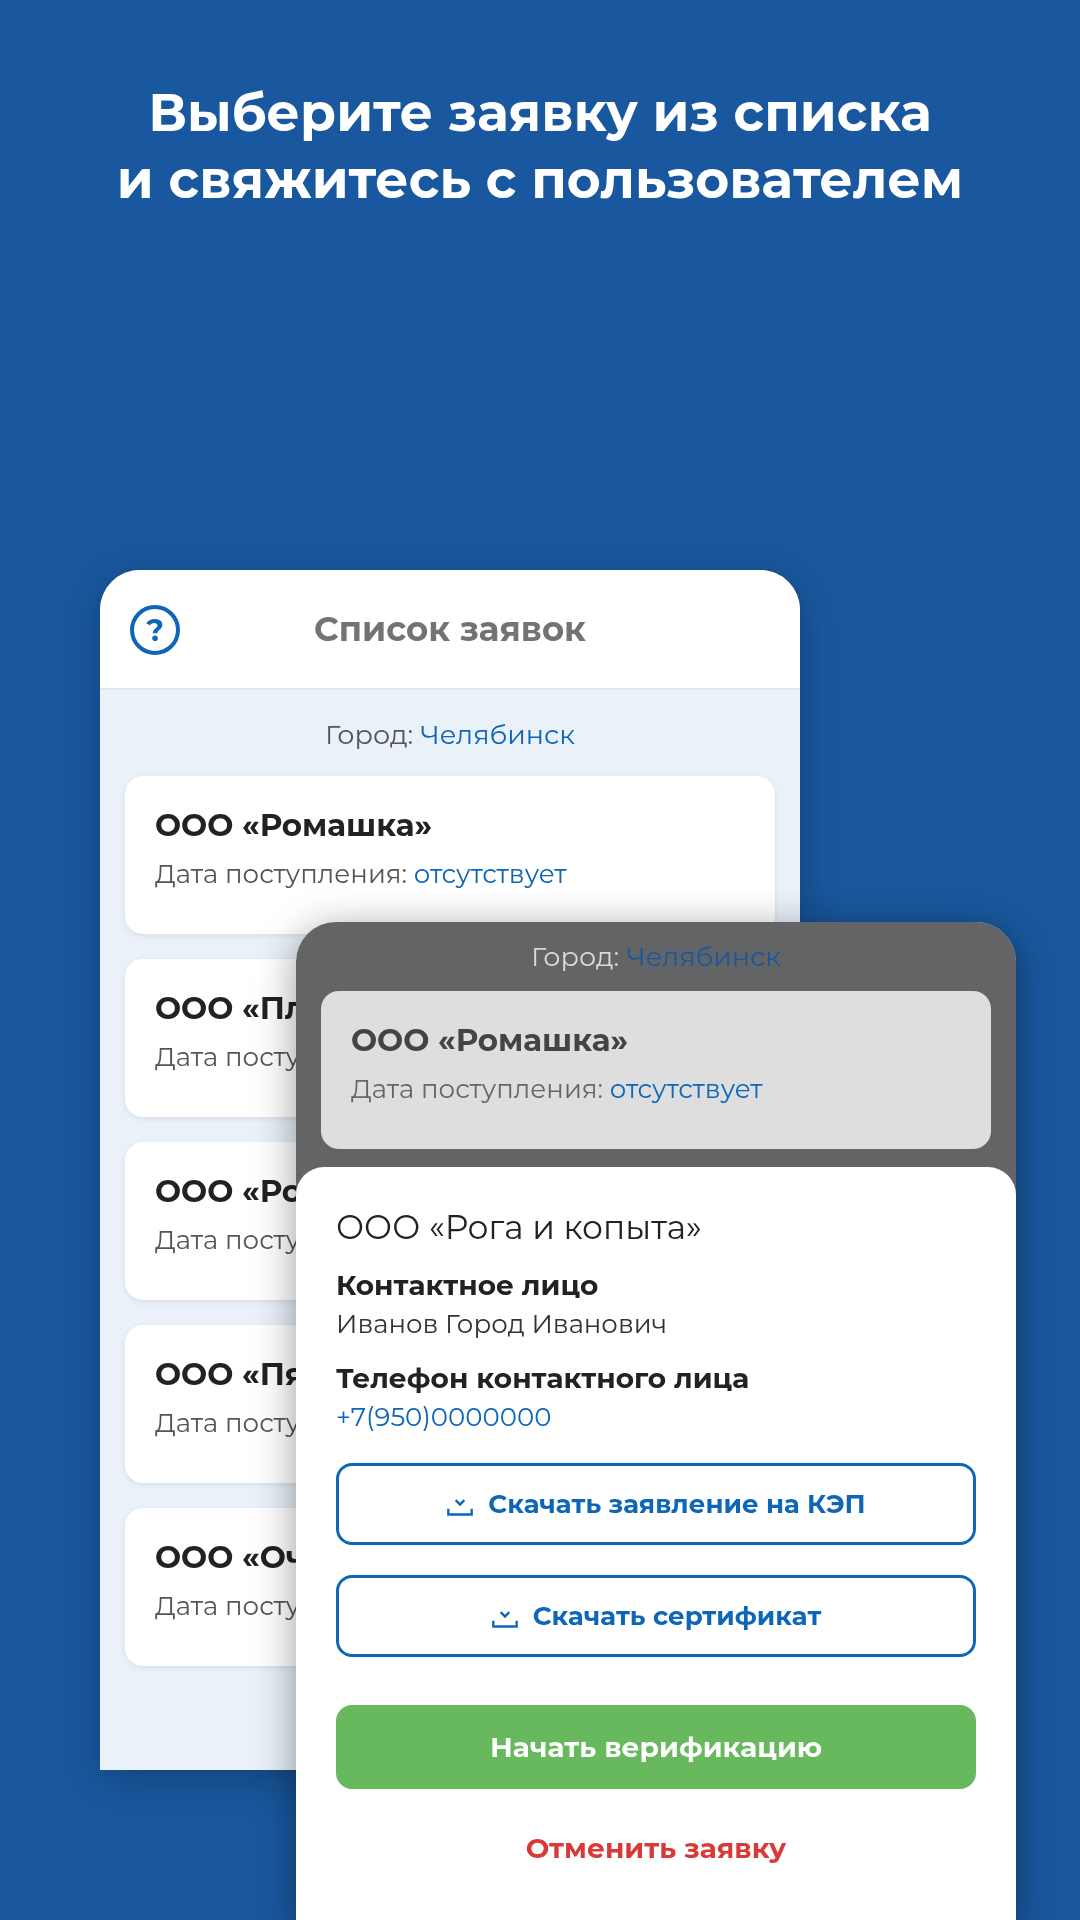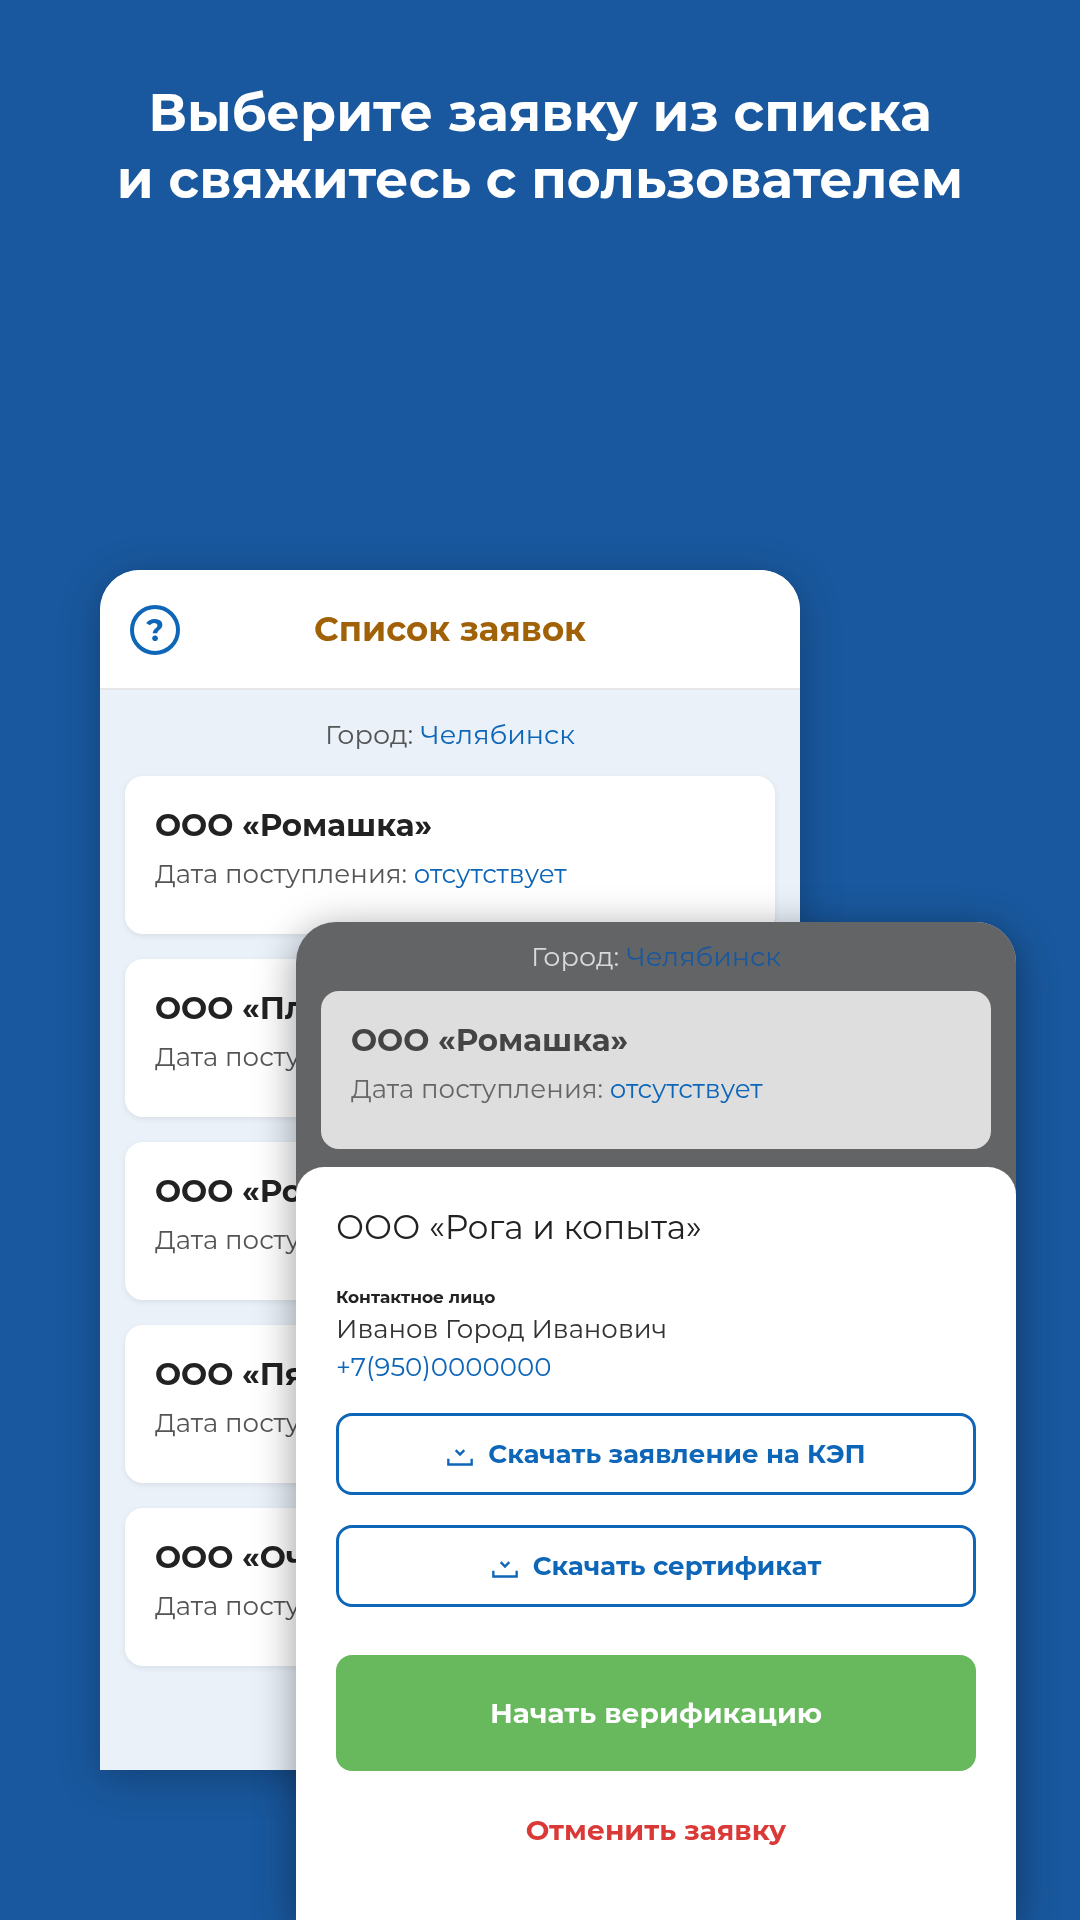--- a/index.html
+++ b/index.html
@@ -16,21 +16,21 @@
     background:#fff; border-radius:40px 40px 0 0; height:120px;
     display:flex; align-items:center; justify-content:center;
     border-bottom:2px solid #e6e6e6; position:relative;
   }
   .phone-back .help {
     position:absolute; left:30px; top:35px; width:50px; height:50px;
     border:4px solid #0e66b8; border-radius:50%;
     display:flex; align-items:center; justify-content:center;
     color:#0e66b8; font-weight:700; font-size:30px;
   }
-  .phone-back .title { font-weight:700; font-size:34px; color:#a16207; }
+  .phone-back .title { font-weight:700; font-size:34px; color:#737373; }
   .phone-back .cityline { text-align:center; padding:28px 0 25px; font-size:27px; color:#555; }
   .phone-back .cityval { color:#0e66b8; }
   .list-card {
     background:#fff; margin:0 25px 25px; border-radius:18px;
     padding:30px 30px 44px; box-shadow:0 2px 6px rgba(0,0,0,.08);
   }
   .list-card .org { font-weight:700; font-size:31px; color:#222; }
   .list-card .date { font-size:26px; color:#555; margin-top:14px; }
   .list-card .date .val { color:#0e66b8; }
 
@@ -45,30 +45,30 @@
   .dim .cityval { color:#19589e; }
   .dim .list-card { background:#dedede; margin:0 25px; box-shadow:none; }
   .dim .list-card .org { color:#444; }
   .dim .list-card .date { color:#666; }
 
   .sheet {
     position:absolute; left:0; right:0; top:245px; bottom:0; background:#fff;
     border-radius:28px 28px 0 0; padding:40px 40px 0;
   }
   .sheet .org { font-weight:400; font-size:33px; color:#222; }
-  .sheet .lbl { font-weight:700; font-size:17px; color:#222; margin-top:40px; }
+  .sheet .lbl { font-weight:700; font-size:28px; color:#222; margin-top:21px; }
   .sheet .val { font-size:26px; color:#333; margin-top:6px; }
   .sheet .phone { color:#0e66b8; }
 
   .btn {
     display:flex; align-items:center; justify-content:center; gap:14px;
     border:3px solid #0e66b8; border-radius:16px; height:82px;
     font-weight:700; font-size:26px; color:#0e66b8; margin-top:30px; cursor:pointer;
   }
-  .btn.green { background:#68b95e; border-color:#68b95e; color:#fff; margin-top:48px; height:116px; font-size:28px; }
+  .btn.green { background:#68b95e; border-color:#68b95e; color:#fff; margin-top:48px; height:84px; font-size:28px; }
   .btn .dl-icon { width:28px; height:24px; position:relative; }
   .btn .dl-icon svg { display:block; }
 
   .cancel { text-align:center; color:#da3a37; font-weight:700; font-size:28px; margin-top:42px; cursor:pointer; }
 </style>
 </head>
 <body>
 
 <div class="headline">
   <span>Выберите заявку из списка</span><br>
@@ -116,20 +116,21 @@
       <div class="date"><span>Дата поступления: </span><span class="val">отсутствует</span></div>
     </div>
   </div>
 
   <div class="sheet">
     <div class="org">ООО «Рога и копыта»</div>
 
     <div class="lbl">Контактное лицо</div>
     <div class="val">Иванов Город Иванович</div>
 
+    <div class="lbl">Телефон контактного лица</div>
     <div class="val phone">+7(950)0000000</div>
 
     <div class="btn">
       <span class="dl-icon">
         <svg viewBox="0 0 24 20" width="28" height="24">
             <path fill="#0e66b8" d="M12 0l0 9 3-3 1.4 1.4L12 12 7.6 7.4 9 6l3 3V0h0zM3 14v4h18v-4h2v6H1v-6h2z"></path>
           </svg>
       </span>
       <span>Скачать заявление на КЭП</span>
     </div>

